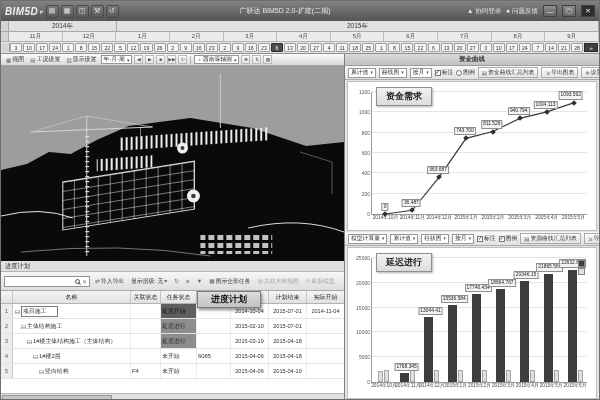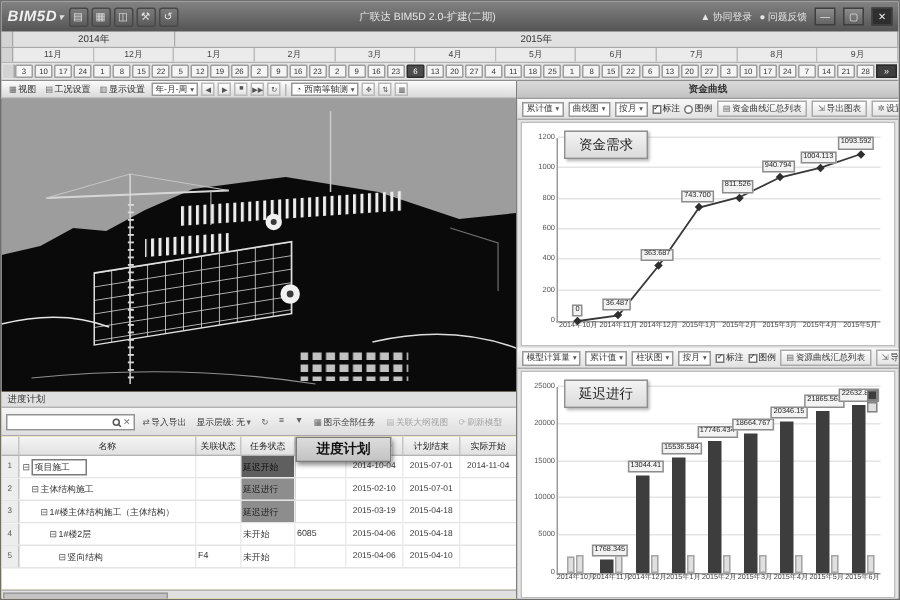--- a/index.html
+++ b/index.html
@@ -77,21 +77,21 @@
   .psel .caret{font-size:4.8px;color:#555}
   .toggle{display:flex;align-items:center;gap:1px;flex:0 0 auto}
   .cbox{width:6px;height:6px;border:1px solid #767676;background:#fff;display:flex;align-items:center;justify-content:center;font-size:5px;color:#111;line-height:1}
   .rdo{width:6px;height:6px;border:1px solid #767676;border-radius:50%;background:#fff}
   .pbtn{border:1px solid #ababab;background:linear-gradient(#fdfdfd,#e4e4e4);height:11px;padding:0 3px;display:flex;align-items:center;gap:1px;color:#333;flex:0 0 auto}
   .pbtn .ic{font-size:5.5px;color:#666}
   
   .chart{position:relative;background:#fff;border:1px solid #bdbdbd;margin:1px 2px;flex:0 0 auto}
   .chart1{height:150px}
   .chart2{height:152px}
-  .chart-title{position:absolute;top:5px;left:28px;z-index:5;background:linear-gradient(#f3f3f3,#dcdcdc);border:1px solid #8f8f8f;padding:2px 9px;font-size:9px;font-weight:normal;color:#1d1d1d;box-shadow:1px 1px 2px rgba(0,0,0,.3)}
+  .chart-title{position:absolute;top:5px;left:28px;z-index:5;background:linear-gradient(#f3f3f3,#dcdcdc);border:1px solid #8f8f8f;padding:2px 9px;font-size:9px;font-weight:bold;color:#1d1d1d;box-shadow:1px 1px 2px rgba(0,0,0,.3)}
   .plot{position:absolute;left:23px;right:9px;top:10px;bottom:15px;border-left:1px solid #9a9a9a;border-bottom:1px solid #9a9a9a}
   .gridline{position:absolute;left:0;right:0;height:1px;background:#e4e4e4}
   .ytick{position:absolute;right:calc(100% + 2px);transform:translateY(50%);font-size:5px;color:#555;line-height:1}
   .xlab{position:absolute;top:calc(100% + 2px);transform:translateX(-50%);font-size:4.8px;color:#444;white-space:nowrap;line-height:1}
   .lineplot{position:absolute;inset:0;width:100%;height:100%;overflow:visible}
   .pt{position:absolute;width:4px;height:4px;background:#2e2e2e;transform:translate(-50%,50%) rotate(45deg);z-index:2}
   .ptlbl,.barlbl{position:absolute;transform:translate(-55%,0);background:#f3f3f3;border:1px solid #8d8d8d;font-size:4.9px;padding:0 1px;color:#1c1c1c;white-space:nowrap;z-index:3;line-height:1.3}
   .bargroup{position:absolute;bottom:0;top:0;display:flex;align-items:flex-end;justify-content:center;gap:1px}
   .bar{width:9px;background:#3d3d3d}
   .bar.light{width:5px;background:#e0e0e0;border:1px solid #a5a5a5}

